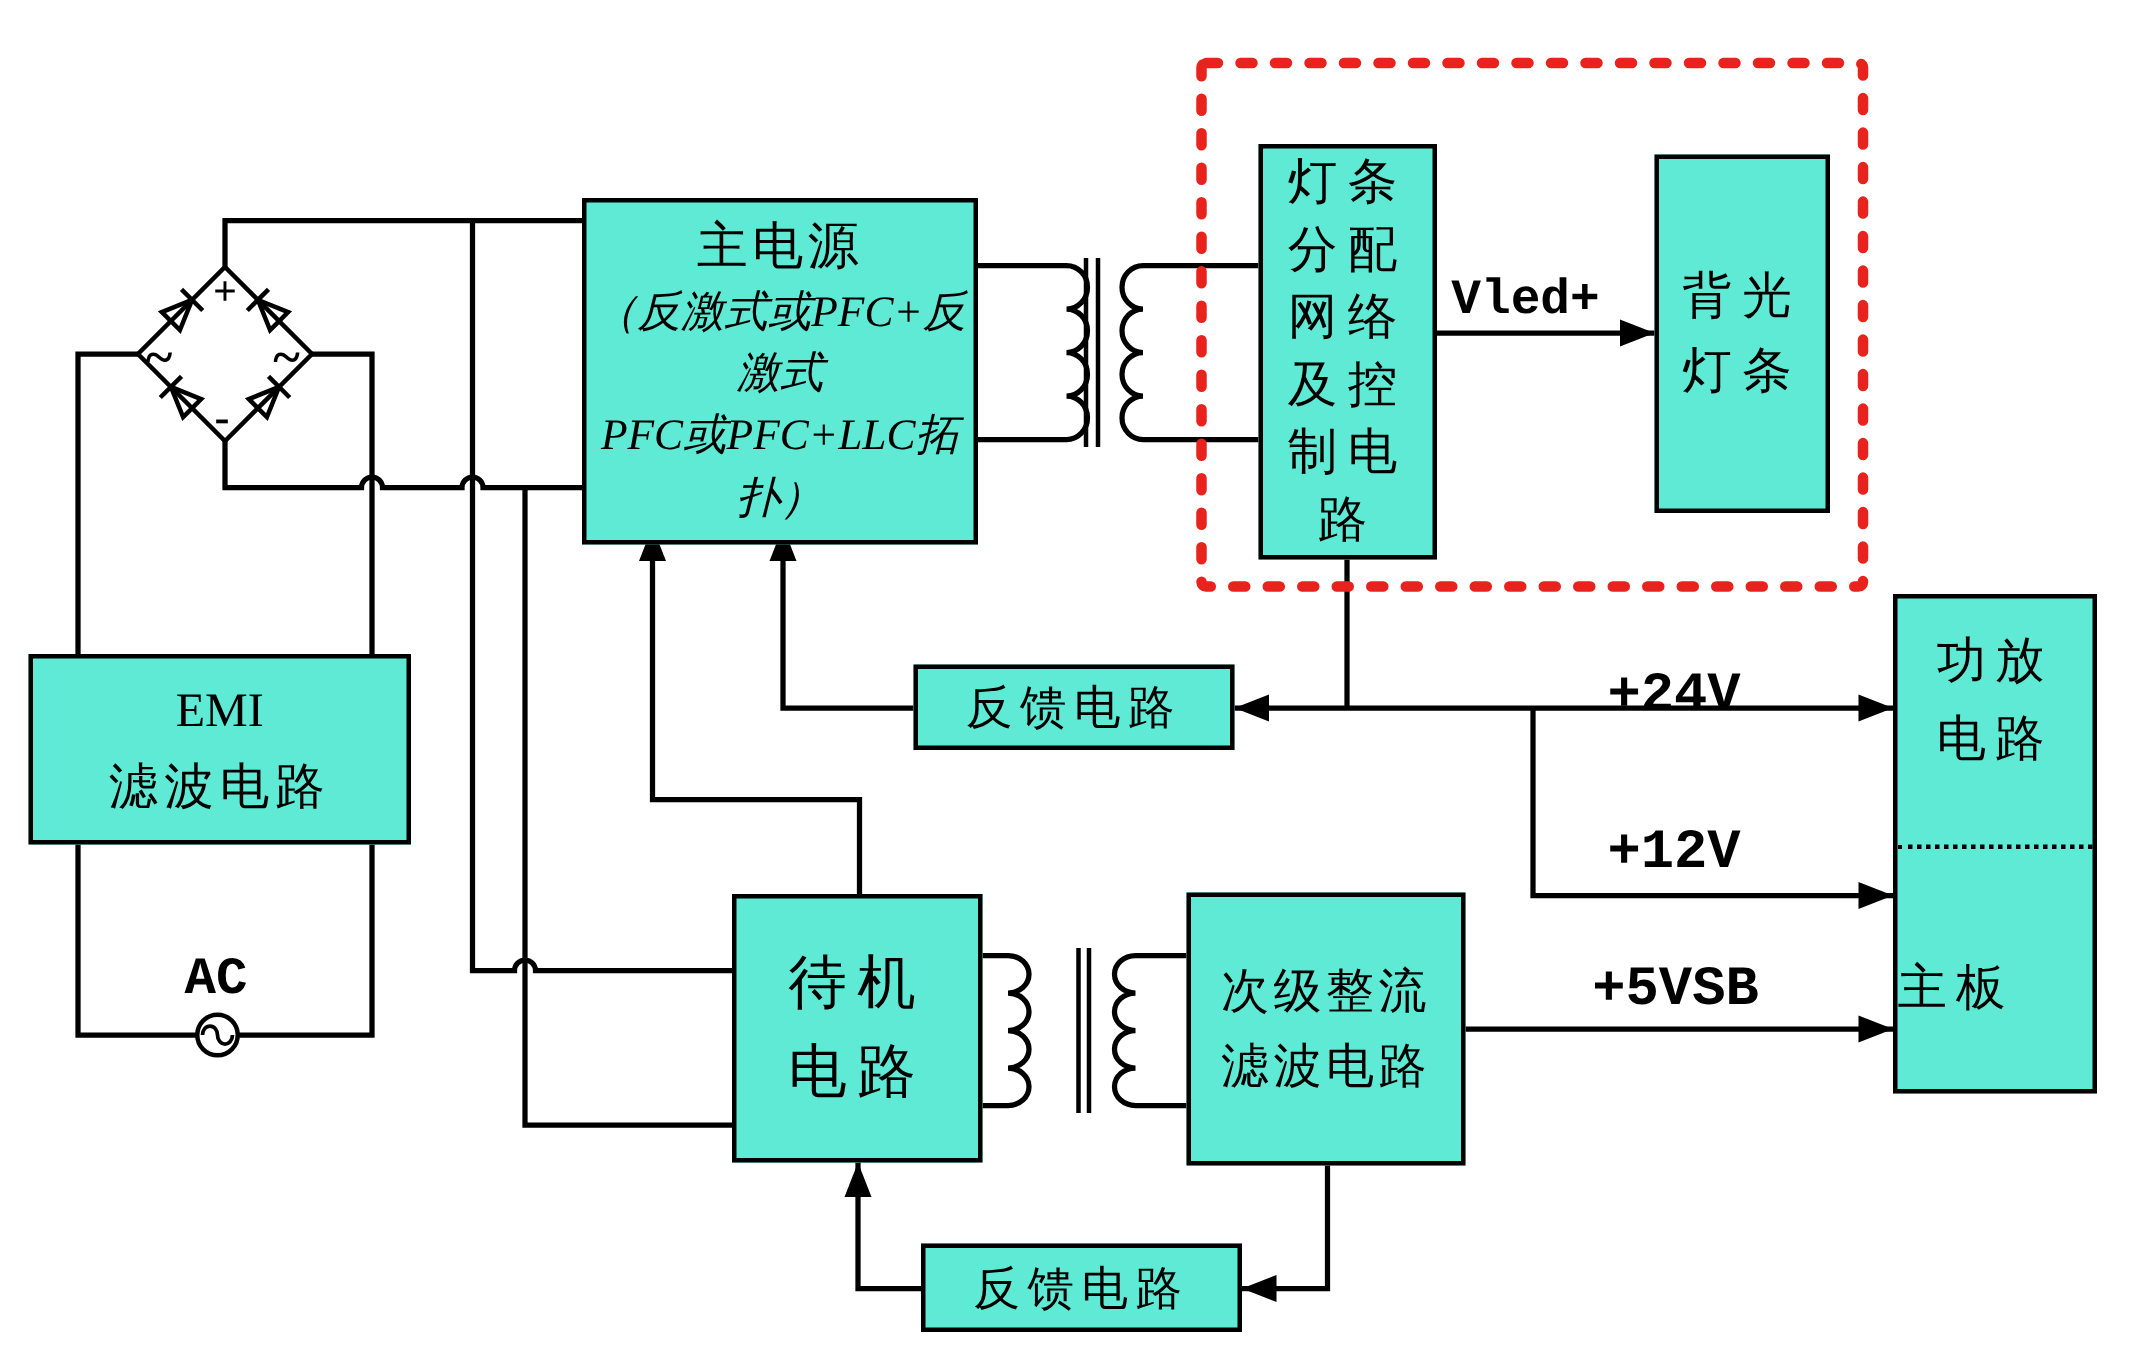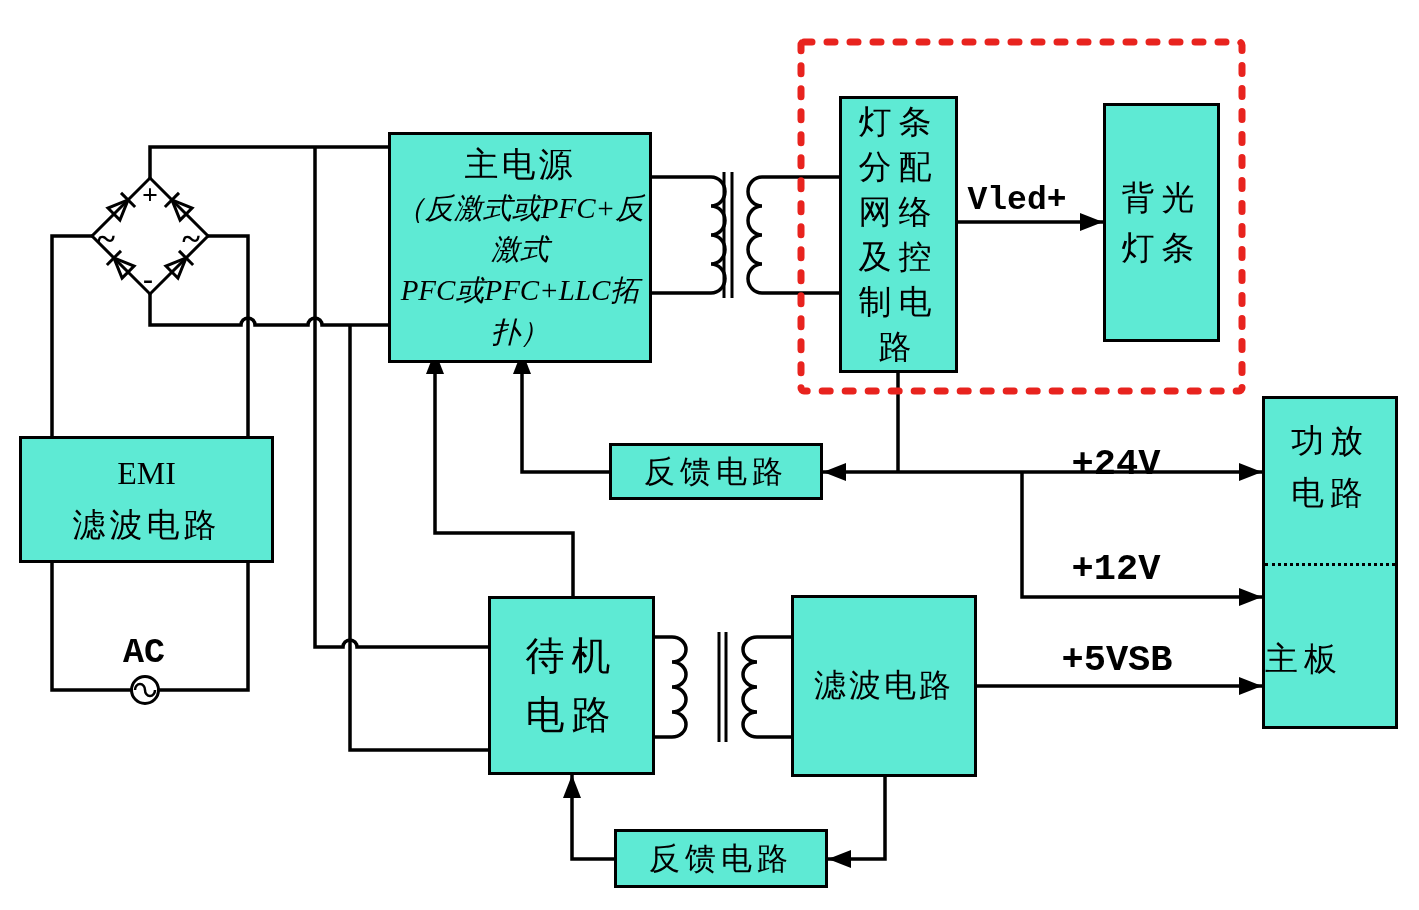--- a/index.html
+++ b/index.html
@@ -141,20 +141,21 @@
   <div class="node" style="left:609px;top:443px;width:214px;height:57px;">
     <div class="cjk" style="font-size:31px;letter-spacing:5px;">反馈电路</div>
   </div>
 
   <div class="node" style="left:488px;top:596px;width:167px;height:179px;">
     <div class="cjk t-two">待机</div>
     <div class="cjk t-two">电路</div>
   </div>
 
   <div class="node" style="left:791px;top:595px;width:186px;height:182px;line-height:1.55;">
+    <div class="cjk" style="font-size:32px;letter-spacing:3px;">次级整流</div>
     <div class="cjk" style="font-size:32px;letter-spacing:3px;">滤波电路</div>
   </div>
 
   <div class="node" style="left:614px;top:829px;width:214px;height:59px;">
     <div class="cjk" style="font-size:31px;letter-spacing:5px;">反馈电路</div>
   </div>
 
   <div class="node" style="left:1262px;top:396px;width:136px;height:333px;justify-content:flex-start;gap:27px;">
     <div class="rbox-top">
       <div class="cjk" style="font-size:33px;letter-spacing:6px;line-height:1.55;">功放</div>

